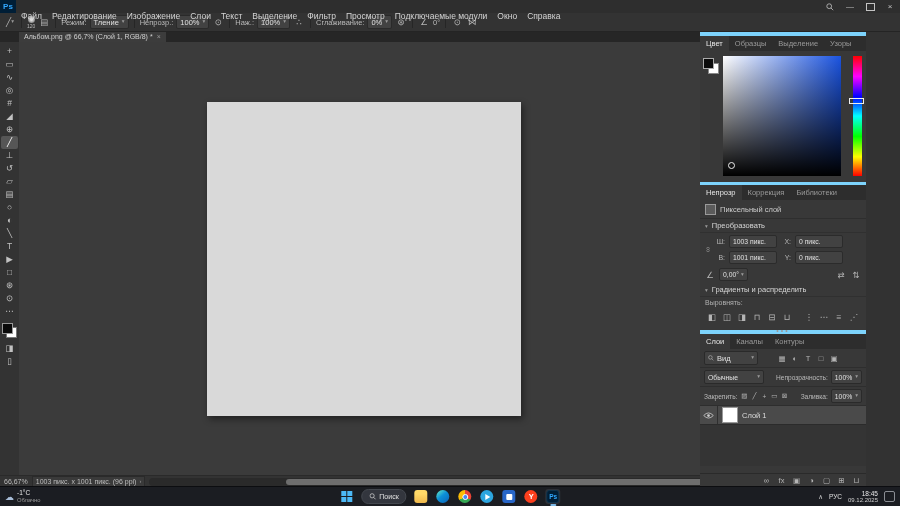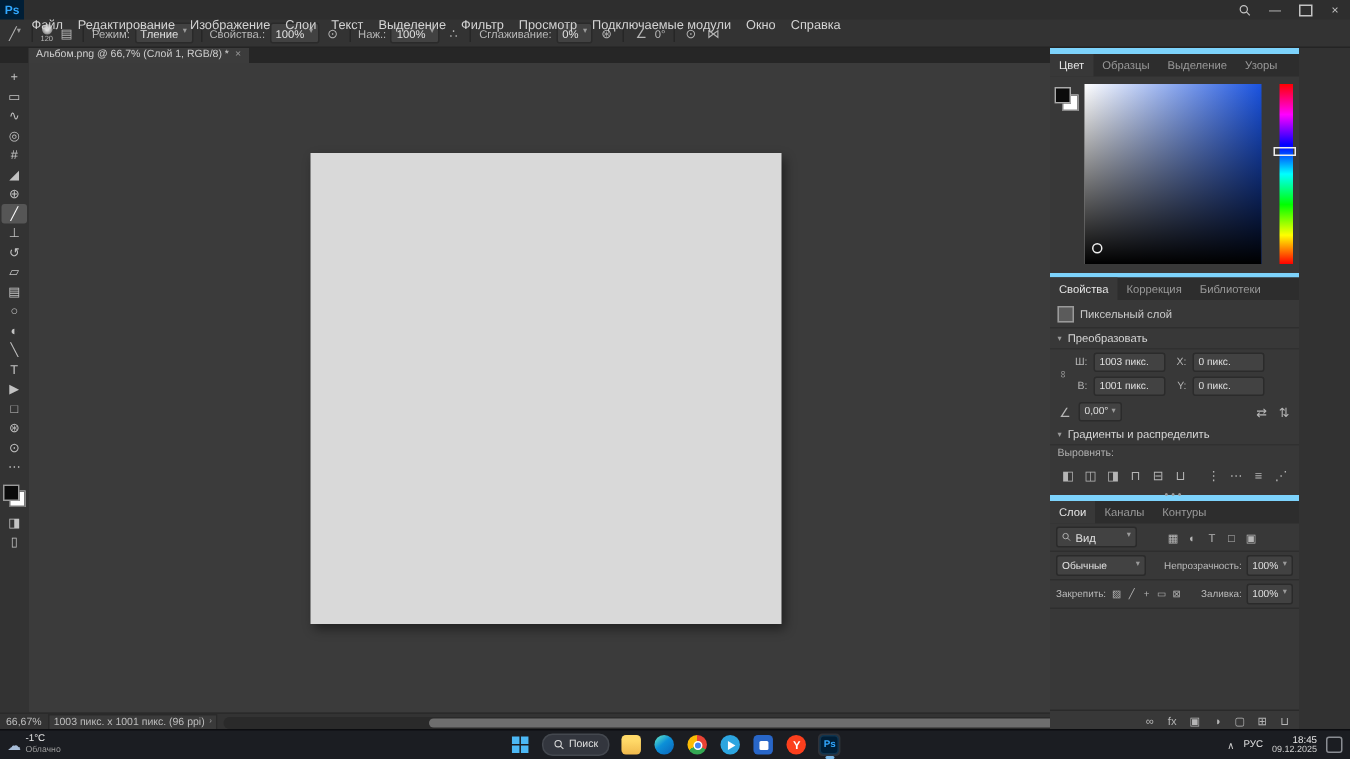--- a/index.html
+++ b/index.html
@@ -168,21 +168,21 @@
       <span class="brush-size">120</span>
     </div>
     <div class="icon-btn">▤</div>
     <div class="opt-sep"></div>
     <span class="opt-label">Режим:</span>
     <div class="sel">
         <span>Тление</span>
         <span class="caret">▾</span>
       </div>
     <div class="opt-sep"></div>
-    <span class="opt-label">Свойства.:</span>
+    <span class="opt-label">Непрозр.:</span>
     <div class="sel">
         <span>100%</span>
         <span class="caret">▾</span>
       </div>
     <div class="icon-btn">⊙</div>
     <div class="opt-sep"></div>
     <span class="opt-label">Наж.:</span>
     <div class="sel">
         <span>100%</span>
         <span class="caret">▾</span>
@@ -351,21 +351,21 @@
         </div>
         <div class="hue-strip"></div>
         <div class="hue-marker"></div>
       </div>
     </div>
 
     <div class="panel panel-props">
       <div class="ptabs">
 
       <div class="ptab active">
-            <span>Свойства</span>
+            <span>Непрозр</span>
           </div>
           <div class="ptab">
             <span>Коррекция</span>
           </div>
           <div class="ptab">
             <span>Библиотеки</span>
           </div>
         </div>
       <div class="pp-row pp-type">
         <span class="type-icon"></span>
@@ -518,20 +518,32 @@
             <span class="icon-btn" style="min-width:8px;height:10px;font-size:6.5px;">
               <i style="font-style:normal">⊠</i>
             </span>
           </span>
         <span style="margin-left:auto;">Заливка:</span>
         <div class="sel" style="font-size:6.8px;">
             <span>100%</span>
             <span class="caret">▾</span>
           </div>
       </div>
+      <div class="layer-list">
+        <div class="layer-row">
+          <div class="eye-cell">
+            <svg width="11" height="7" viewBox="0 0 16 10">
+                <path d="M1 5 Q8 -2.5 15 5 Q8 12.5 1 5 Z" fill="none" stroke="#ccc" stroke-width="1.2"></path>
+                <circle cx="8" cy="5" r="2" fill="#ccc"></circle>
+              </svg>
+          </div>
+          <div class="layer-thumb"></div>
+          <span class="layer-name">Слой 1</span>
+        </div>
+      </div>
       <div class="lp-footer">
 
       <span class="icon-btn">
             <i style="font-style:normal">∞</i>
           </span>
           <span class="icon-btn">
             <i style="font-style:normal">fx</i>
           </span>
           <span class="icon-btn">
             <i style="font-style:normal">▣</i>

